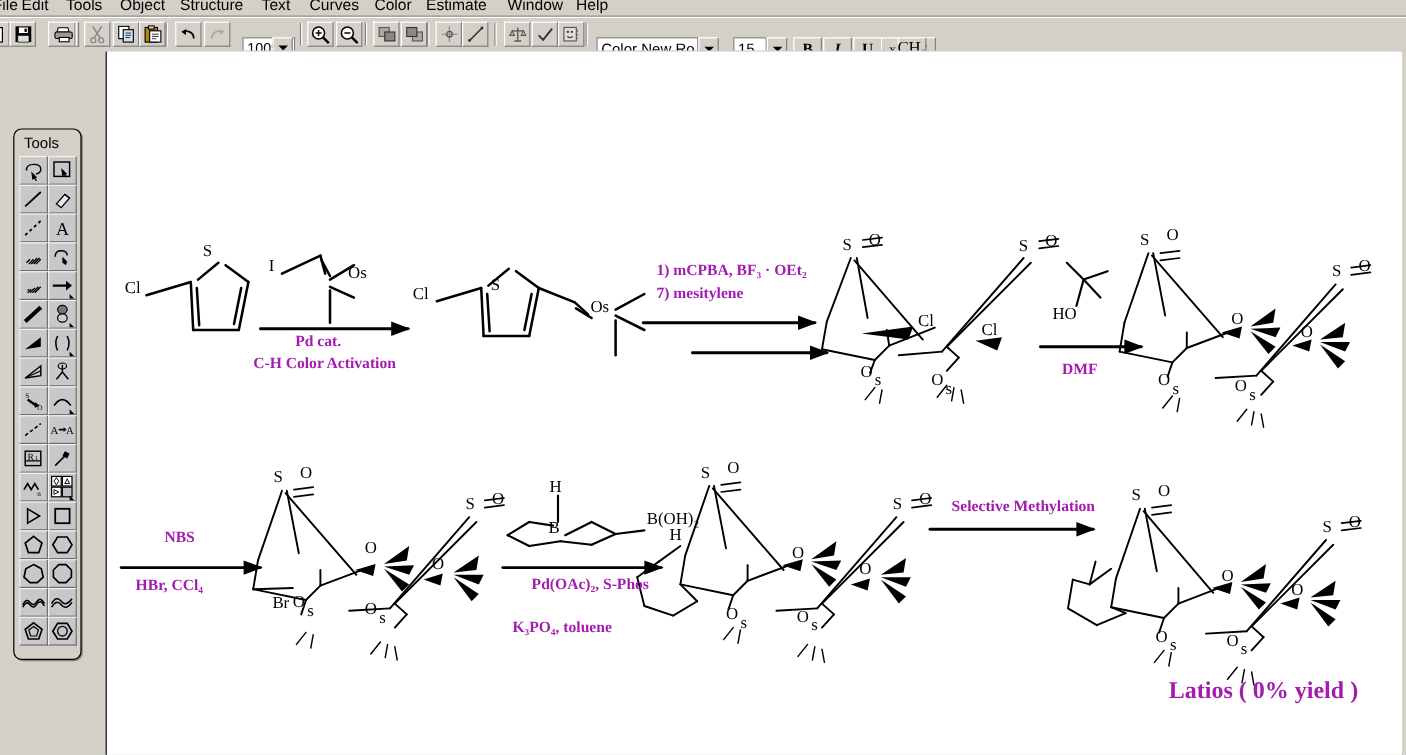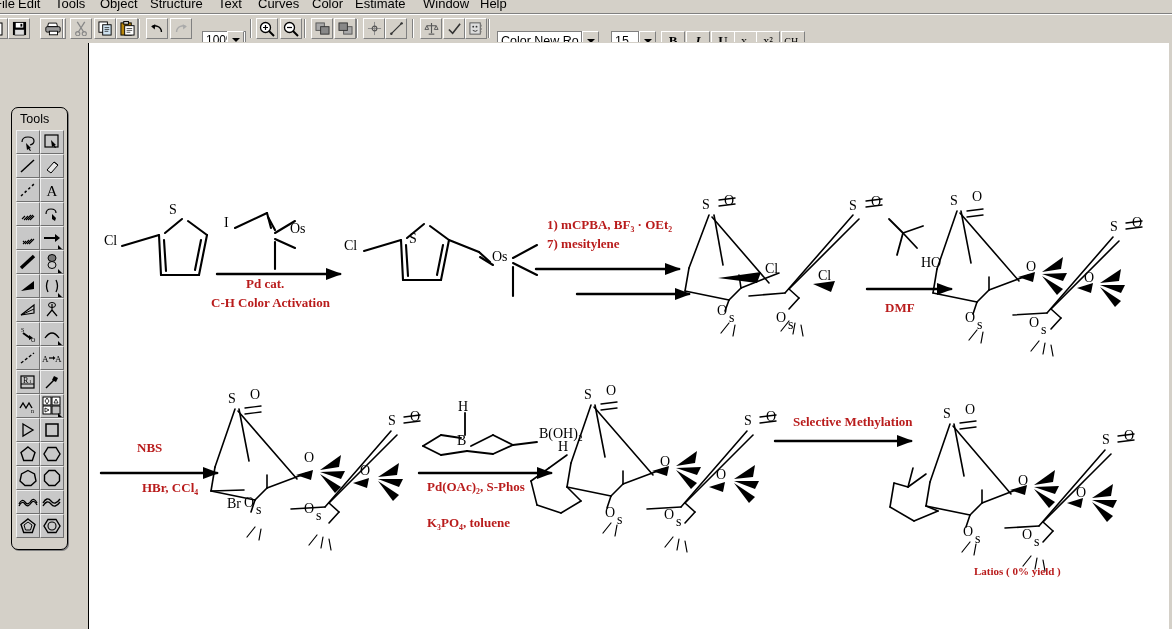--- a/index.html
+++ b/index.html
@@ -123,21 +123,21 @@
   .tool-cell svg{display:block;}
   .tool-tri{
     position:absolute;right:1px;bottom:0px;width:0;height:0;
     border-left:4px solid #000;border-top:4px solid transparent;
   }
   
   #scheme{position:absolute;left:0;top:0;width:1081px;height:586px;}
   .lbl{
     position:absolute;
     font-family:"Liberation Serif",serif;
-    font-weight:bold;font-size:13px;color:#b91c1c;white-space:nowrap;
+    font-weight:bold;font-size:13px;color:#a21caf;white-space:nowrap;
   }
   .atom{
     position:absolute;
     font-family:"Liberation Serif",serif;font-size:14px;color:#000;white-space:nowrap;
   }
 </style>
 </head>
 <body>
 
 <div id="menubar">
@@ -317,21 +317,21 @@
   <div class="combo-box" style="left:611px;top:16px;width:28px;height:20px">15</div>
   <div class="combo-arrow" style="left:639px;top:16px;height:20px">
     <span class="tri-down"></span>
   </div>
 
   <div class="fmt-btn" style="left:661px;font-weight:bold">B</div>
   <div class="fmt-btn" style="left:686px;font-style:italic;font-weight:bold">I</div>
   <div class="fmt-btn" style="left:711px;text-decoration:underline;font-weight:bold">U</div>
   <div class="fmt-btn" style="left:734px;font-size:12px">x₂</div>
   <div class="fmt-btn" style="left:756px;font-size:12px">x²</div>
-  <div class="fmt-btn" style="left:781px;font-size:10px">CH₂</div>
+  <div class="fmt-btn" style="left:748px;font-size:14px">CH₂</div>
 </div>
 
 <div id="top-gray-strip"></div>
 <div id="gray-left"></div>
 <div id="right-border"></div>
 
 <div id="canvas">
   <svg id="scheme" viewBox="0 0 1081 586">
     <g stroke="#000" fill="none" stroke-width="2.1" stroke-linecap="round" stroke-linejoin="round">
 
@@ -642,53 +642,53 @@
   <div class="atom small" style="left:676px;top:218px">Cl</div>
   <div class="atom small" style="left:628px;top:260px">O</div>
   <div class="atom small" style="left:640px;top:267px">s</div>
 
   <div class="atom small" style="left:760px;top:155px">S</div>
   <div class="atom small" style="left:782px;top:151px">O</div>
   <div class="atom small" style="left:729px;top:225px">Cl</div>
   <div class="atom small" style="left:687px;top:267px">O</div>
   <div class="atom small" style="left:699px;top:274px">s</div>
 
-  <div class="atom" style="left:832px;top:212px">HO</div>
+  <div class="atom" style="left:788px;top:212px">HO</div>
   <div class="lbl" style="left:796px;top:257px">DMF</div>
 
   <div class="atom small" style="left:861px;top:150px">S</div>
   <div class="atom small" style="left:883px;top:146px">O</div>
   <div class="atom small" style="left:937px;top:216px">O</div>
   <div class="atom small" style="left:1021px;top:176px">S</div>
   <div class="atom small" style="left:1043px;top:172px">O</div>
   <div class="atom small" style="left:995px;top:227px">O</div>
   <div class="atom small" style="left:876px;top:267px">O</div>
   <div class="atom small" style="left:888px;top:274px">s</div>
   <div class="atom small" style="left:940px;top:272px">O</div>
   <div class="atom small" style="left:952px;top:279px">s</div>
 
   <div class="lbl" style="left:48px;top:397px">NBS</div>
-  <div class="lbl" style="left:53px;top:437px">HBr, CCl₄</div>
+  <div class="lbl" style="left:24px;top:437px">HBr, CCl₄</div>
 
   <div class="atom small" style="left:138px;top:453px">Br</div>
   <div class="atom small" style="left:139px;top:348px">S</div>
   <div class="atom small" style="left:161px;top:344px">O</div>
   <div class="atom small" style="left:215px;top:407px">O</div>
   <div class="atom small" style="left:299px;top:370px">S</div>
   <div class="atom small" style="left:321px;top:366px">O</div>
   <div class="atom small" style="left:271px;top:420px">O</div>
   <div class="atom small" style="left:155px;top:452px">O</div>
   <div class="atom small" style="left:167px;top:459px">s</div>
   <div class="atom small" style="left:215px;top:458px">O</div>
   <div class="atom small" style="left:227px;top:465px">s</div>
 
   <div class="atom" style="left:369px;top:356px">H</div>
   <div class="atom" style="left:368px;top:390px">B</div>
   <div class="atom" style="left:450px;top:383px">B(OH)₂</div>
-  <div class="lbl" style="left:338px;top:436px">Pd(OAc)₂, S-Phos</div>
+  <div class="lbl" style="left:354px;top:436px">Pd(OAc)₂, S-Phos</div>
   <div class="lbl" style="left:338px;top:472px">K₃PO₄, toluene</div>
 
   <div class="atom small" style="left:495px;top:344px">S</div>
   <div class="atom small" style="left:517px;top:340px">O</div>
   <div class="atom small" style="left:469px;top:396px">H</div>
   <div class="atom small" style="left:571px;top:411px">O</div>
   <div class="atom small" style="left:655px;top:370px">S</div>
   <div class="atom small" style="left:677px;top:366px">O</div>
   <div class="atom small" style="left:627px;top:424px">O</div>
   <div class="atom small" style="left:516px;top:462px">O</div>
@@ -702,21 +702,21 @@
   <div class="atom small" style="left:876px;top:359px">O</div>
   <div class="atom small" style="left:929px;top:430px">O</div>
   <div class="atom small" style="left:1013px;top:389px">S</div>
   <div class="atom small" style="left:1035px;top:385px">O</div>
   <div class="atom small" style="left:987px;top:442px">O</div>
   <div class="atom small" style="left:874px;top:481px">O</div>
   <div class="atom small" style="left:886px;top:488px">s</div>
   <div class="atom small" style="left:933px;top:484px">O</div>
   <div class="atom small" style="left:945px;top:491px">s</div>
 
-  <div class="lbl" style="left:885px;top:522px;font-size:11px">Latios ( 0% yield )</div>
+  <div class="lbl" style="left:885px;top:522px;font-size:20px">Latios ( 0% yield )</div>
 </div>
 
 <div id="tools-palette">
   <div id="tools-title">Tools</div>
   <div id="tools-grid">
 
     <div class="tool-cell">
       <svg width="18" height="18" viewBox="0 0 18 18">
           <path d="M3 9 q0-5 6-5 q6 0 6 4 q0 3-4 4" stroke="#000" fill="none" stroke-width="1.2"></path>
           <path d="M7 10 l5 5 l-1.5 .5 l1.5 2 l-1 .5 l-1.5-2 l-1.5 1 Z" fill="#000"></path>

